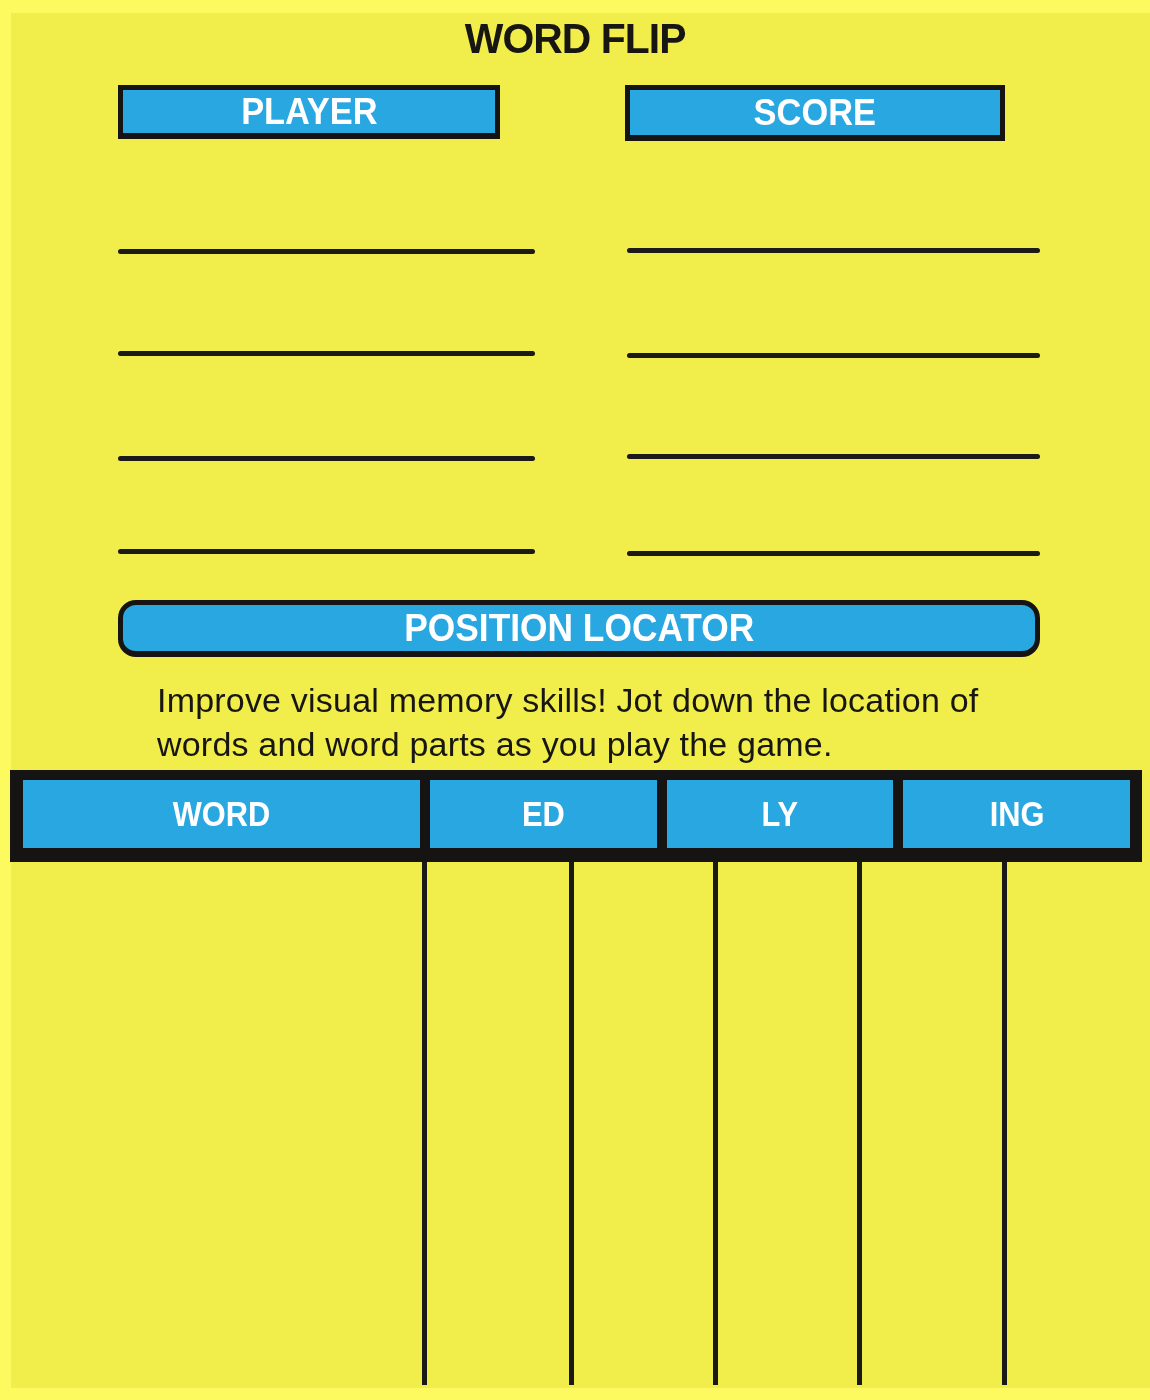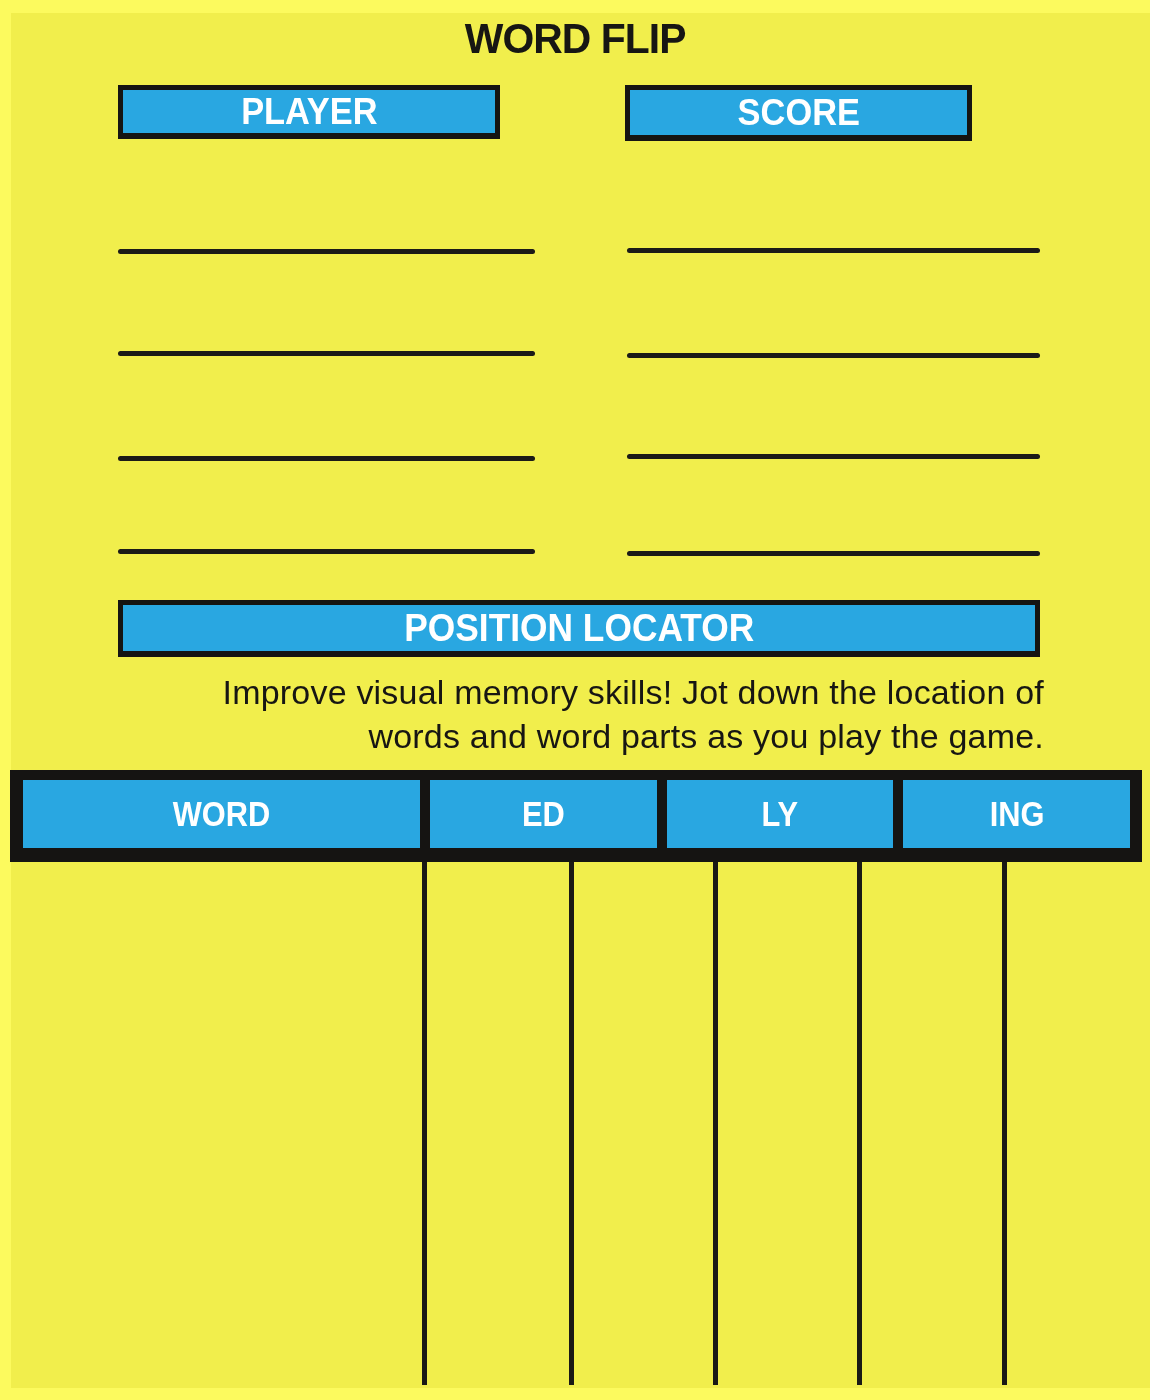--- a/index.html
+++ b/index.html
@@ -53,46 +53,45 @@
     border: 5px solid var(--border-black);
     border-bottom-width: 6px;
     display: flex;
     align-items: center;
     justify-content: center;
     color: #ffffff;
     font-weight: bold;
   }
   .hdr-box .squeeze { display: inline-block; transform: scaleX(0.93); }
   .player-box { left: 118px; top: 85px;  width: 382px; height: 54px; font-size: 37px; }
-  .score-box  { left: 625px; top: 85px;  width: 347px; height: 56px; font-size: 37px; }
-  .locator-box{ left: 118px; top: 600px; width: 922px; height: 57px; font-size: 38px; }
+  .score-box  { left: 625px; top: 85px;  width: 380px; height: 56px; font-size: 37px; }
+  .locator-box{ left: 118px; top: 600px; width: 922px; height: 57px; font-size: 38px; border-radius: 18px; }
 
   .write-line {
     position: absolute;
     height: 5px;
     background: #1b1a17;
     border-radius: 3px;
   }
   .lp { left: 118px; width: 417px; }
   .ls { left: 627px; width: 413px; }
   .r1p { top: 249px; } .r1s { top: 248px; }
   .r2p { top: 351px; } .r2s { top: 353px; }
   .r3p { top: 456px; } .r3s { top: 454px; }
   .r4p { top: 549px; } .r4s { top: 551px; }
 
   .instructions {
     position: absolute;
     left: 145px; top: 666px;
     width: 895px;
-    margin: 4px;
+    margin: 12px;
     font-size: 34px;
     line-height: 44px;
     color: var(--text-black);
     letter-spacing: 0.2px;
-    text-align: right;
   }
 
   .locator-table-header {
     position: absolute;
     left: 10px; top: 770px;
     width: 1132px; height: 92px;
     background: var(--border-black);
     display: flex;
     padding: 10px 12px 14px 13px;
     gap: 10px;

